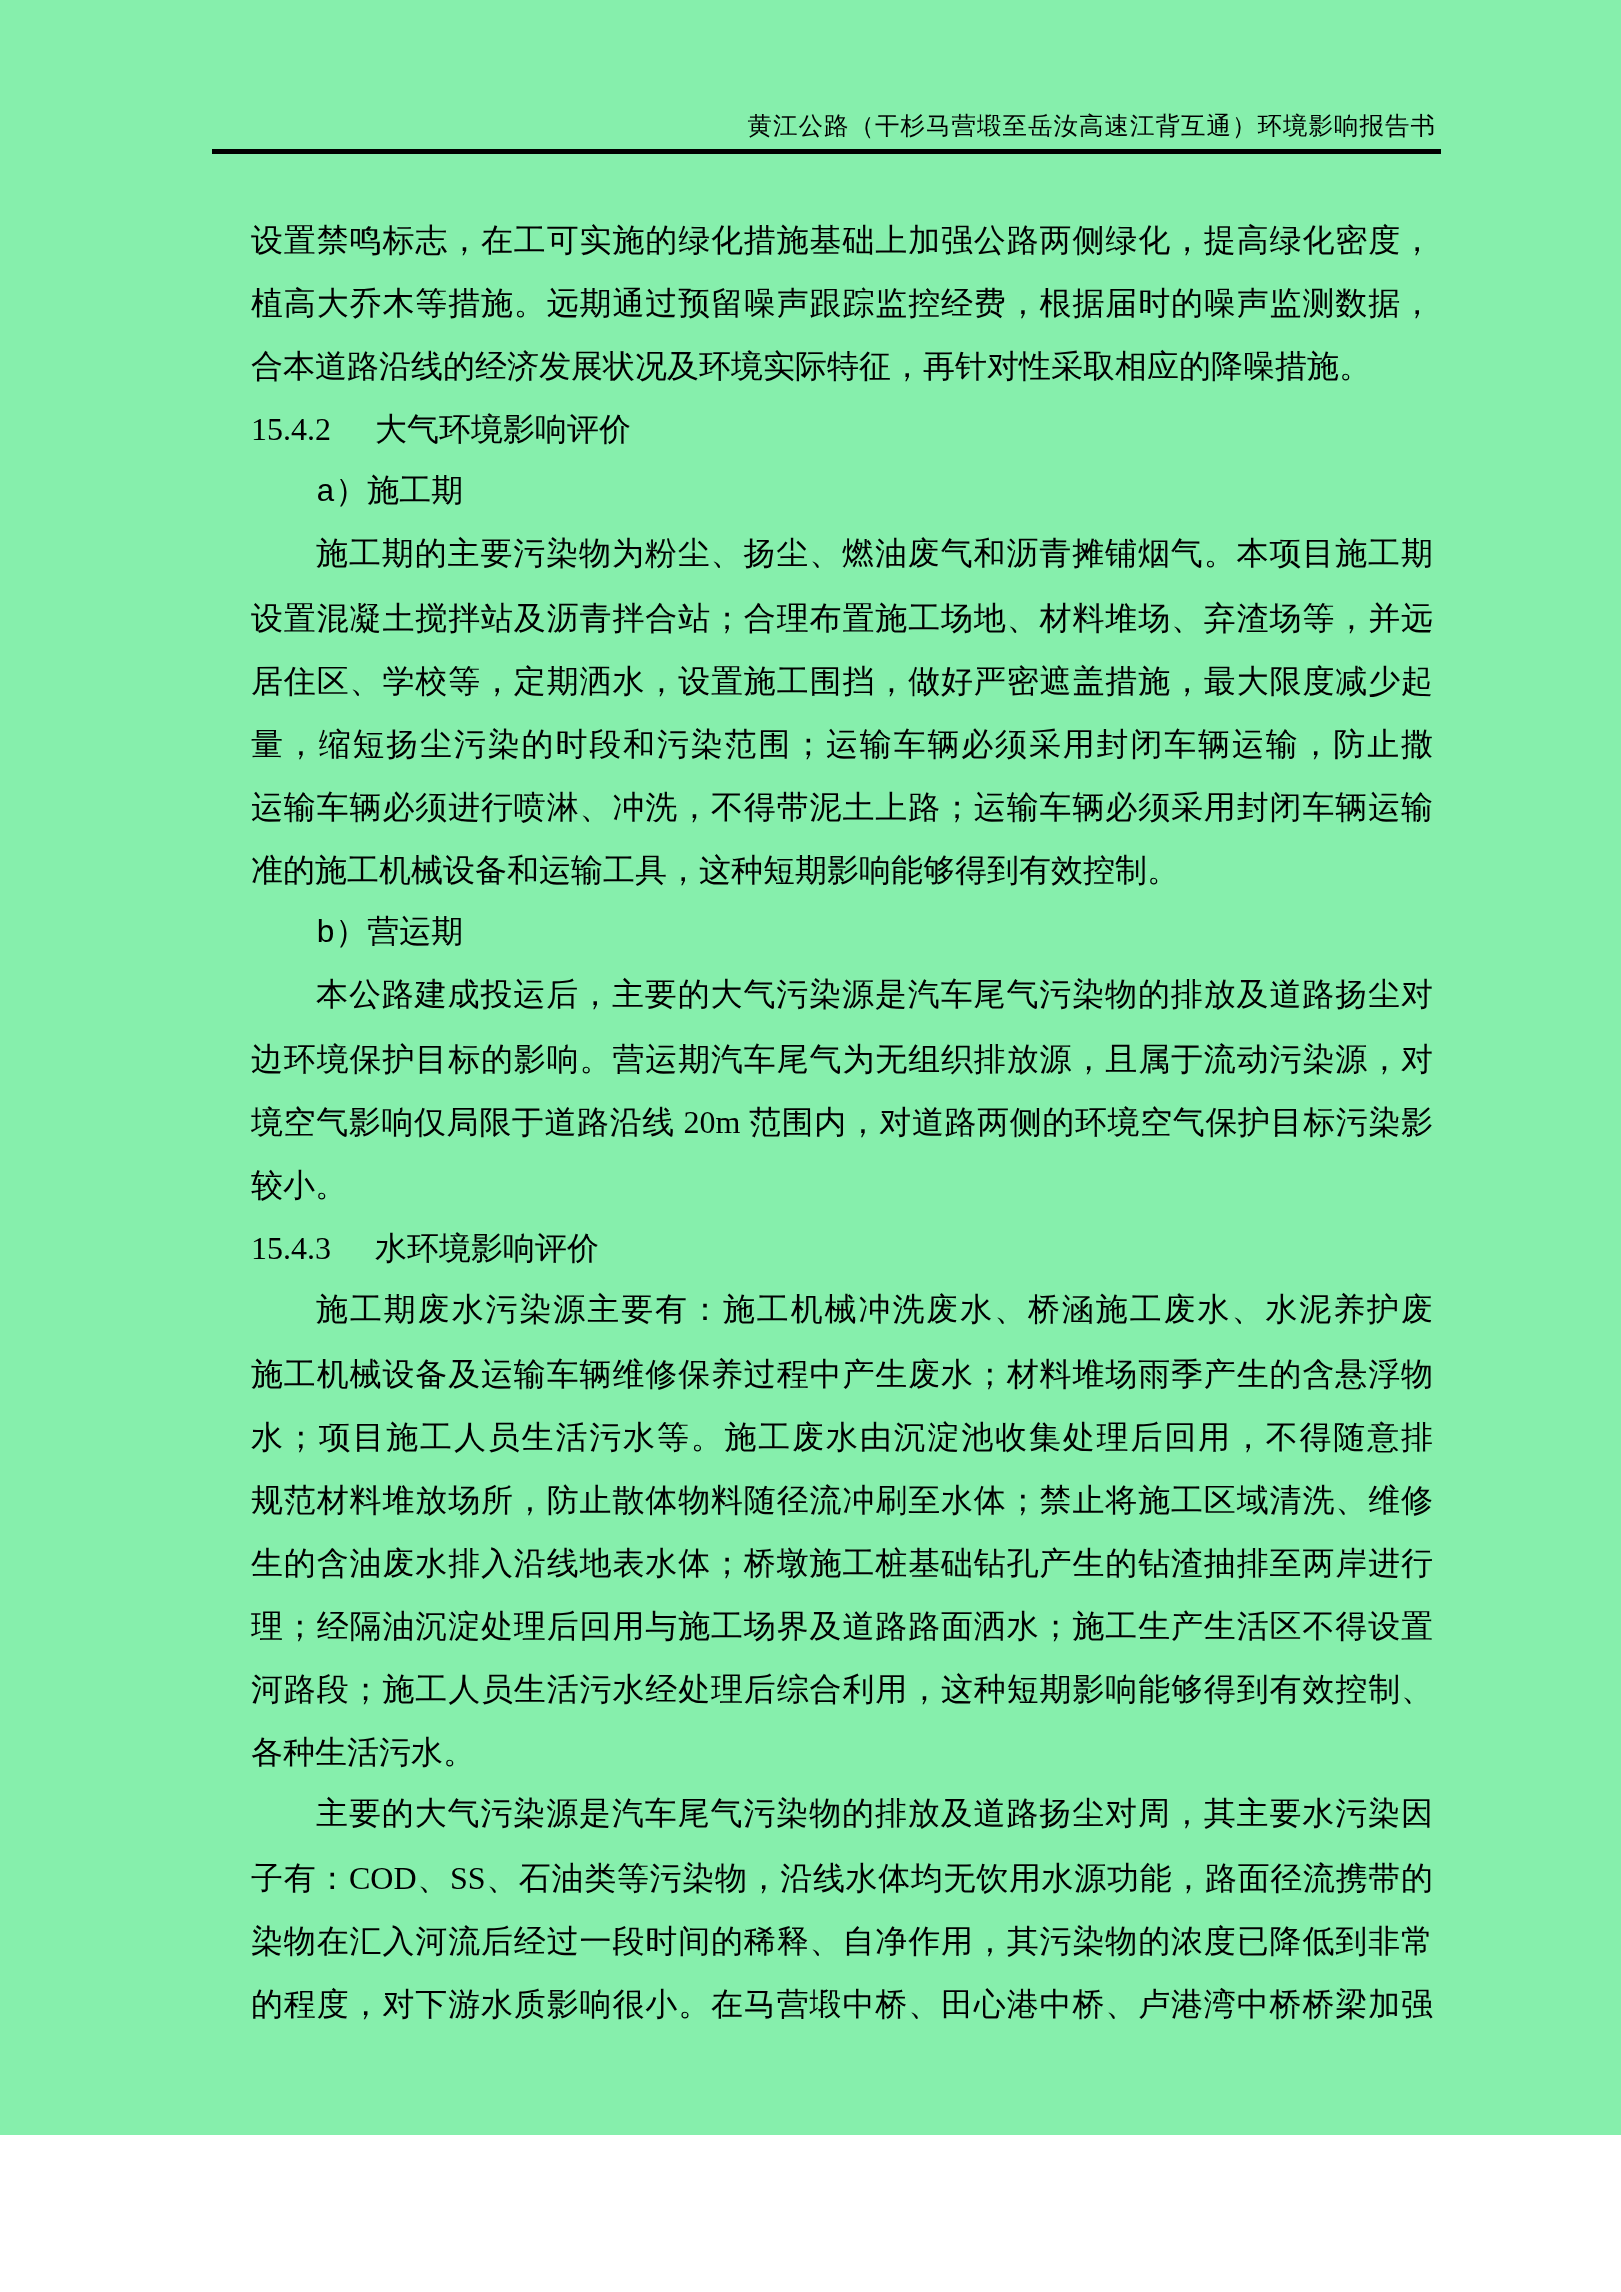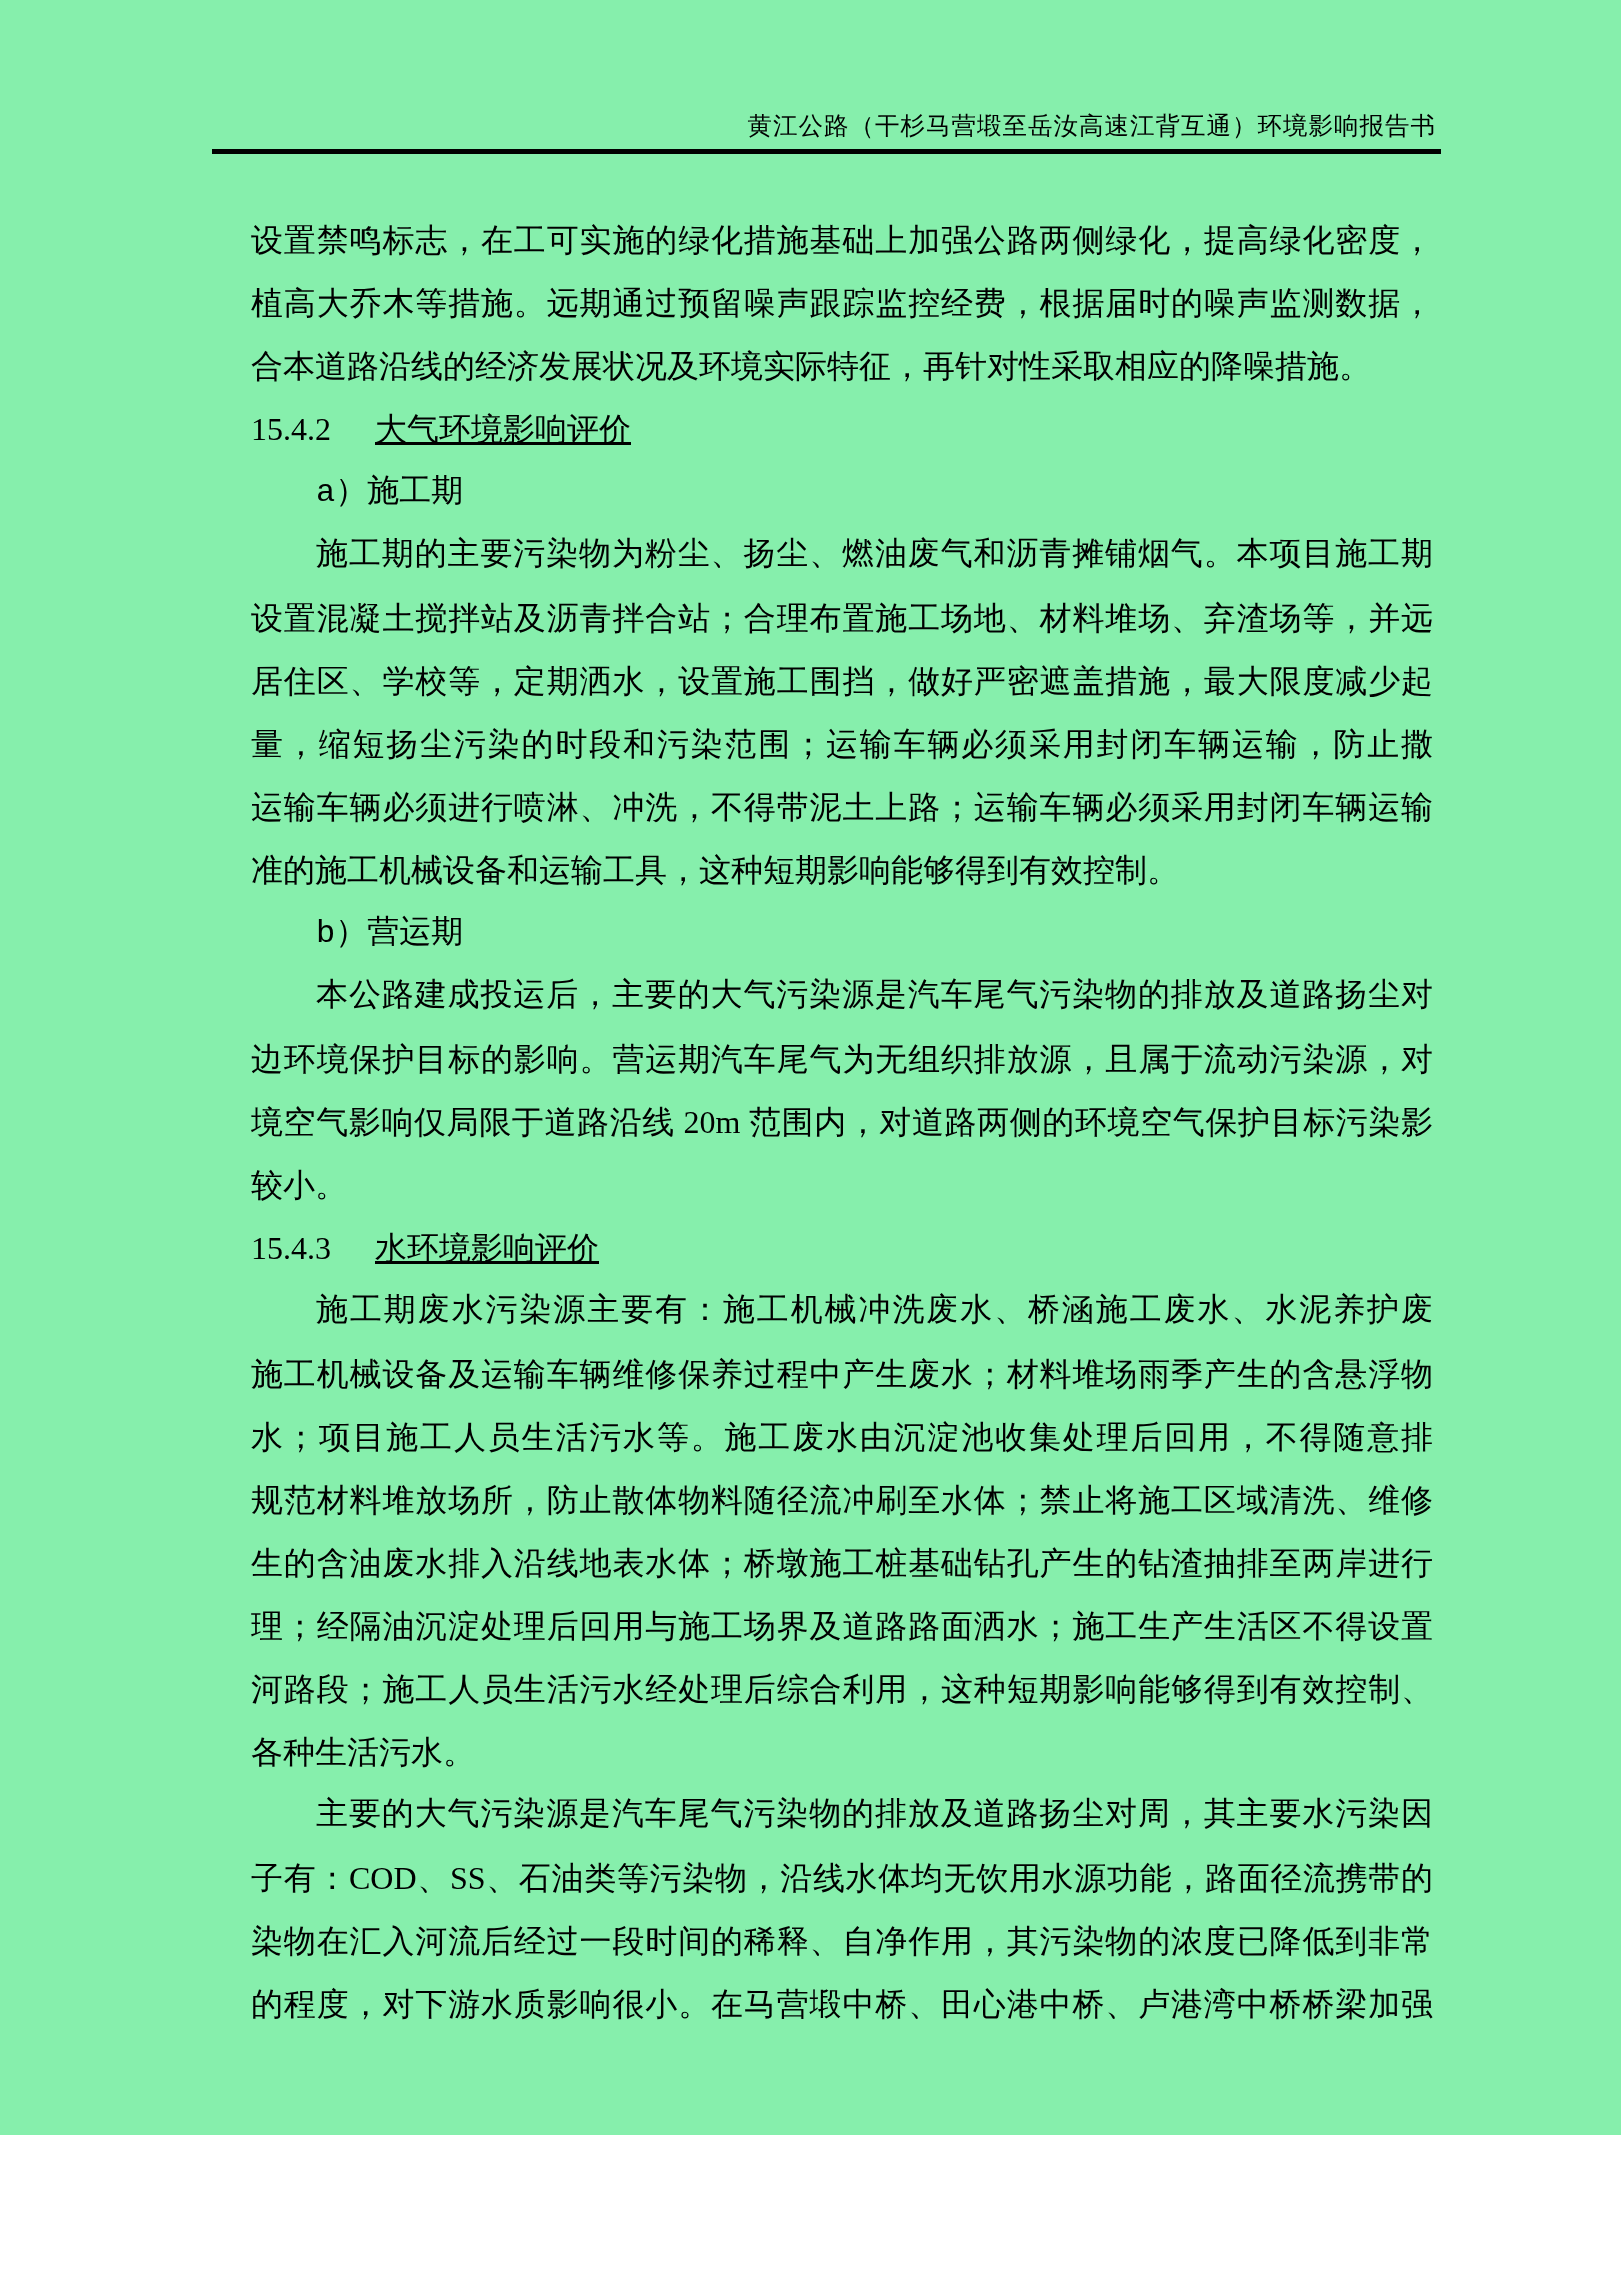--- a/index.html
+++ b/index.html
@@ -53,21 +53,20 @@
     text-align: justify;
     text-align-last: justify;
     text-justify: inter-character;
   }
   .ind {
     text-indent: 65px;
     font-family: Liberation Mono, monospace;
   }
   .heading .heading-title {
     margin-left: 44px;
-    text-decoration: underline;
   }
   .page-number {
     position: absolute;
     top: 2144px;
     left: 219px;
     width: 1214px;
     font-size: 24.5px;
     line-height: 31px;
   }
 </style>

